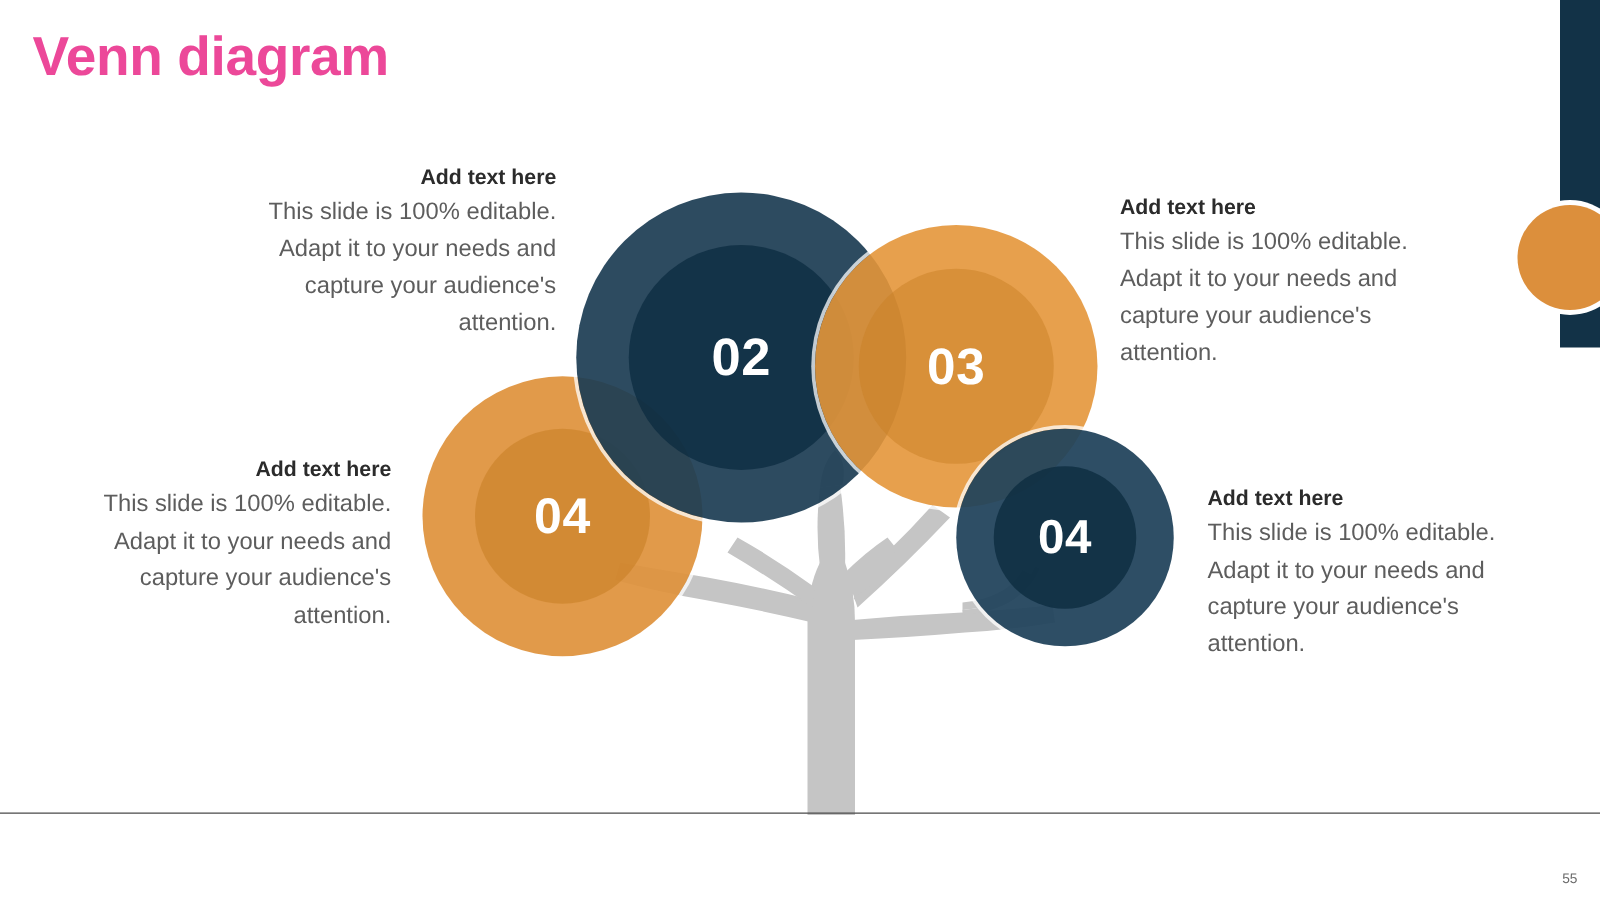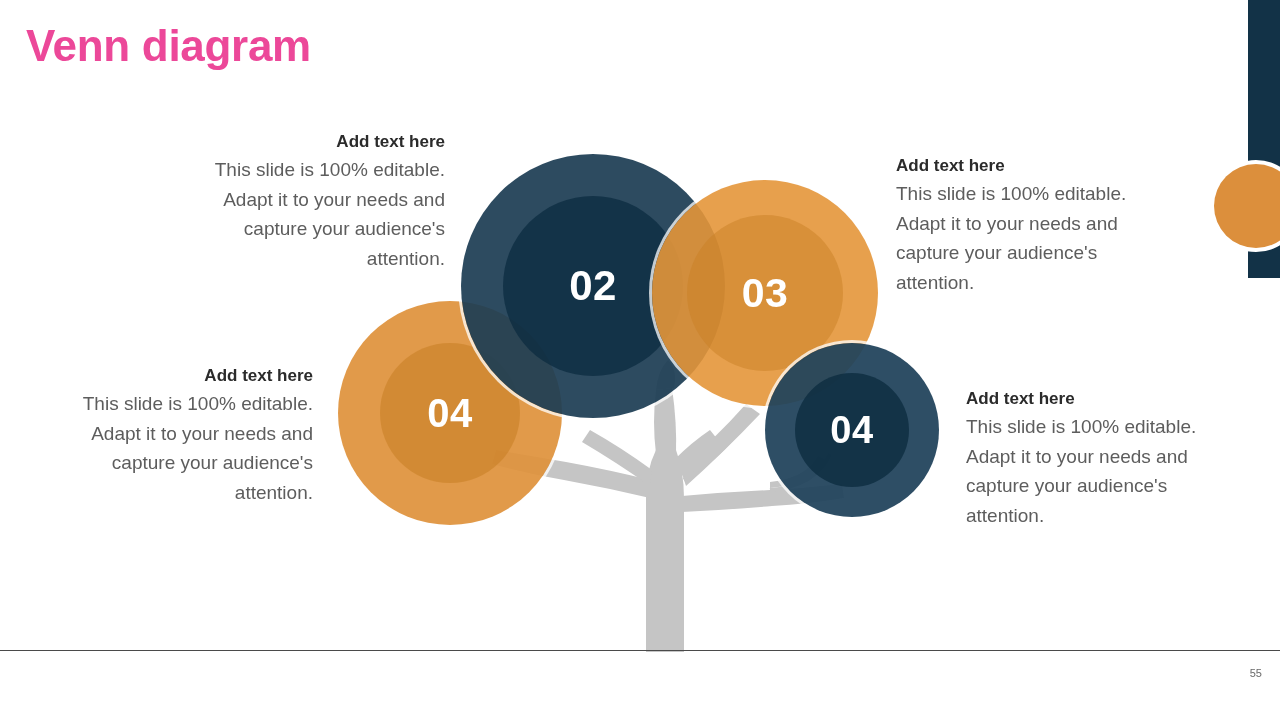--- a/index.html
+++ b/index.html
@@ -149,21 +149,21 @@
     position: absolute;
     left: 0;
     right: 0;
     top: 650px;
     height: 1px;
     background: #4a4a4a;
   }
   .page-number {
     position: absolute;
     right: 18px;
-    top: 667px;
+    top: 697px;
     font-size: 11px;
     color: #6a6a6a;
   }
 </style>
 </head>
 <body>
 
 <div class="slide">
 
   <div class="slide-title">Venn diagram</div>

